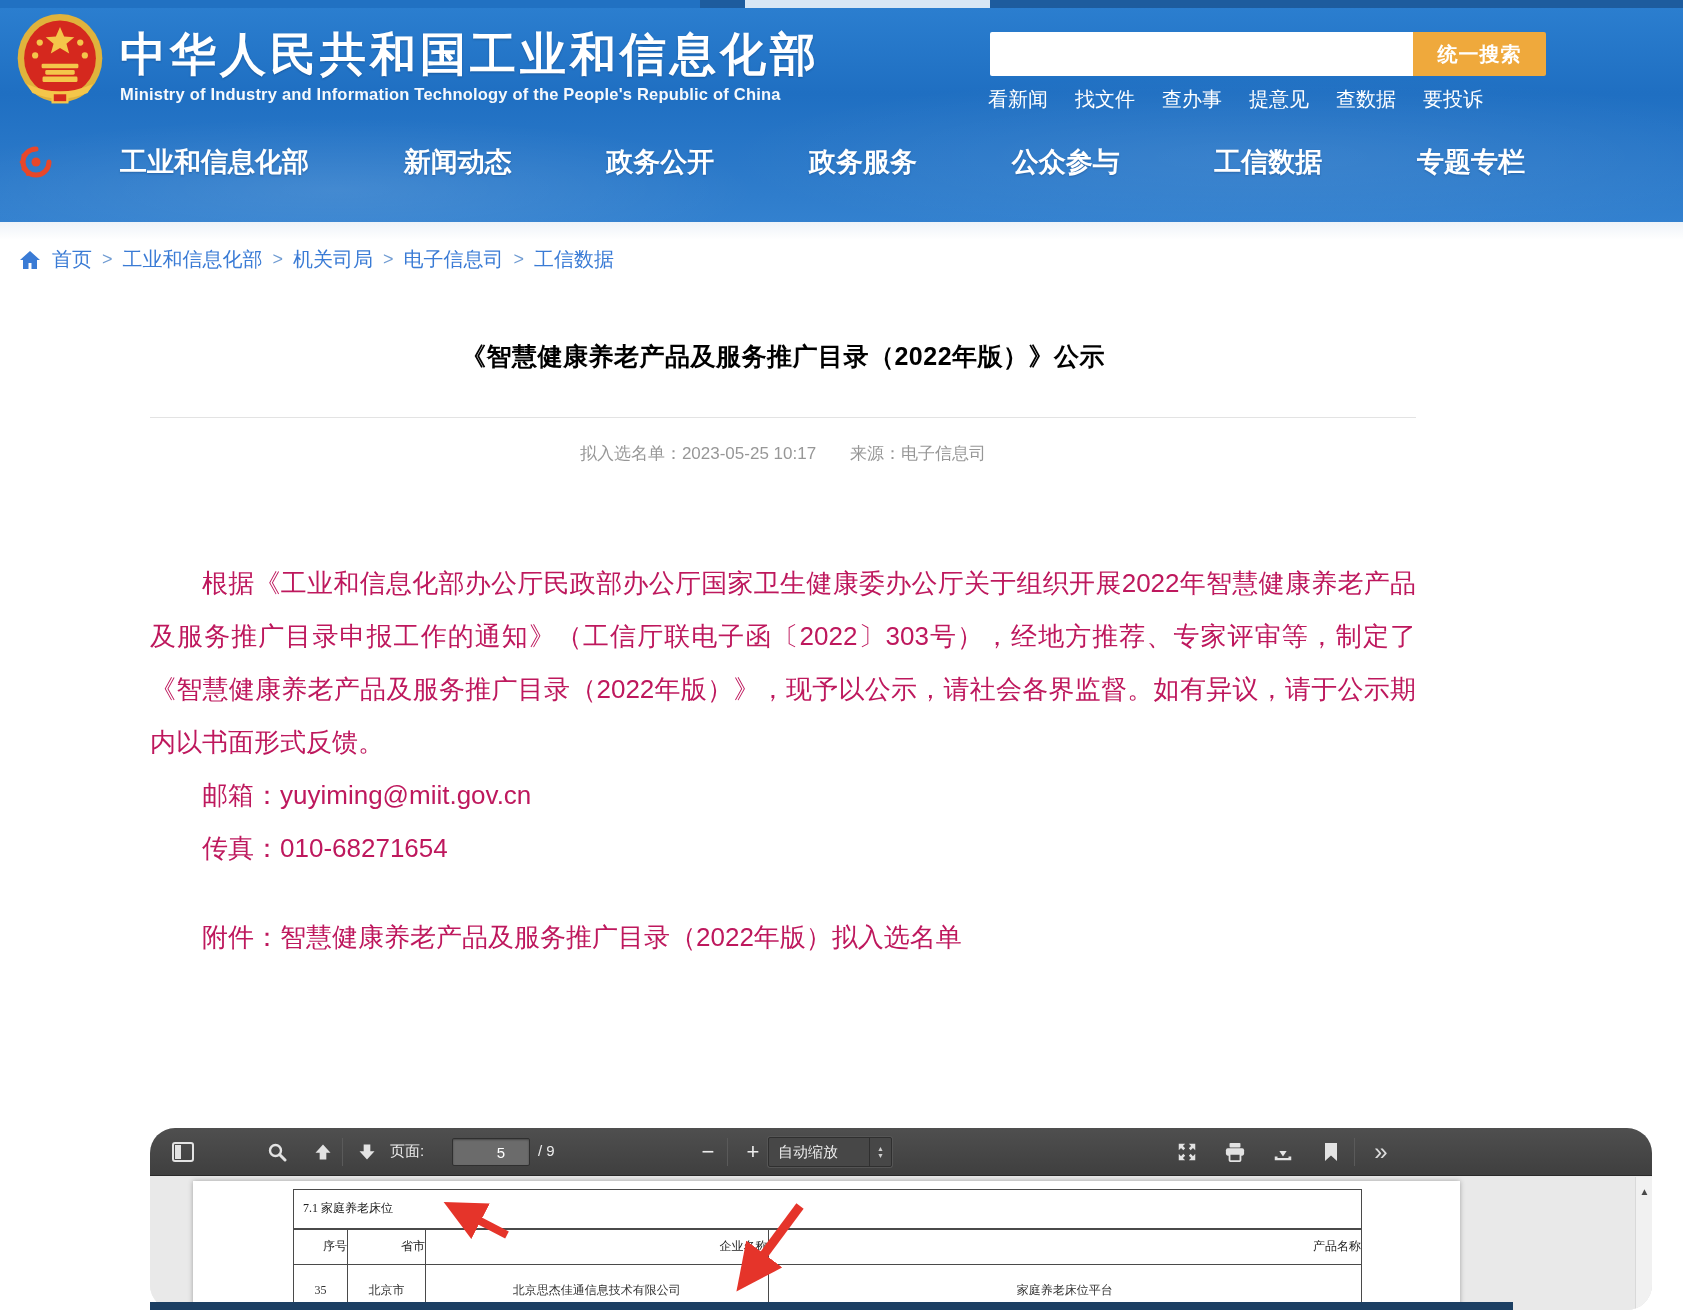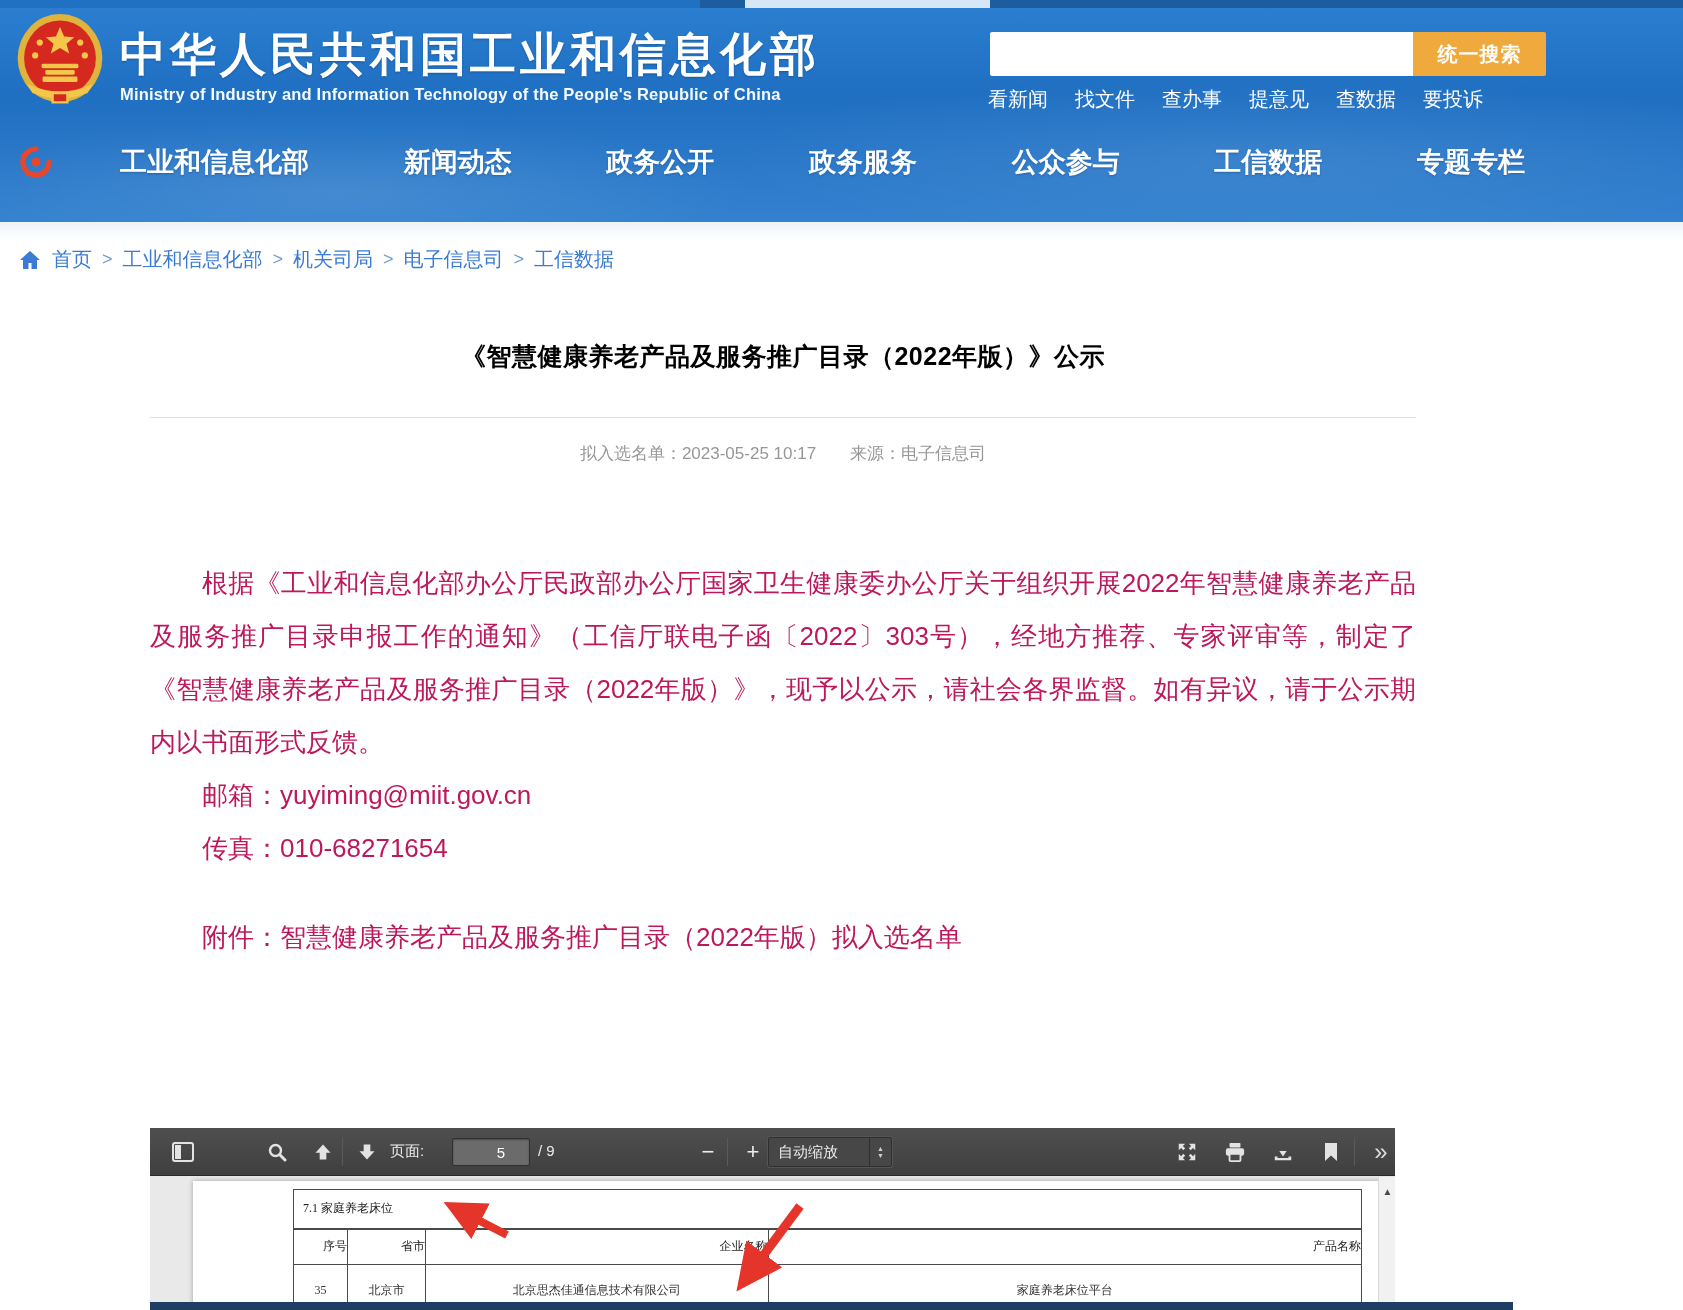--- a/index.html
+++ b/index.html
@@ -63,22 +63,22 @@
   .meta{position:absolute;left:150px;top:442px;width:1266px;text-align:center;font-size:17px;color:#979797;}
   .meta .gap{display:inline-block;width:34px;}
 
   .article-body{position:absolute;left:150px;top:557px;width:1266px;color:#be185d;
     font-size:26px;line-height:53px;}
   .article-body p.main{ text-align:justify; text-indent:2em;}
   .article-line{text-indent:2em;}
   .attachment{margin-top:36px;text-indent:2em;}
 
   
-  .pdf-viewer{position:absolute;left:150px;top:1128px;width:1245px;height:182px;overflow:hidden;
-    background:var(--viewer-bg);}
+  .pdf-viewer{position:absolute;left:150px;top:1128px;width:1502px;height:182px;overflow:hidden;
+    background:var(--viewer-bg);border-radius:25px;}
   .pdf-toolbar{position:absolute;left:0;top:0;width:100%;height:48px;
     background:linear-gradient(180deg,#4f4f4f,#3f3f3f);border-bottom:1px solid #2a2a2a;
     color:#ececec;font-size:15px;}
   .tbtn{position:absolute;top:9px;width:30px;height:30px;display:flex;align-items:center;justify-content:center;
     border-radius:2px;cursor:pointer;}
   .tbtn svg{display:block;}
   .tsep{position:absolute;top:10px;width:1px;height:28px;background:#303030;border-right:1px solid #5a5a5a;}
   .tlabel{position:absolute;top:14px;color:#ececec;}
   .page-input{position:absolute;left:302px;top:10px;width:78px;height:28px;background:#6b6b6b;
     border:1px solid #2f2f2f;border-radius:2px;color:#fff;font-size:15px;text-align:right;

